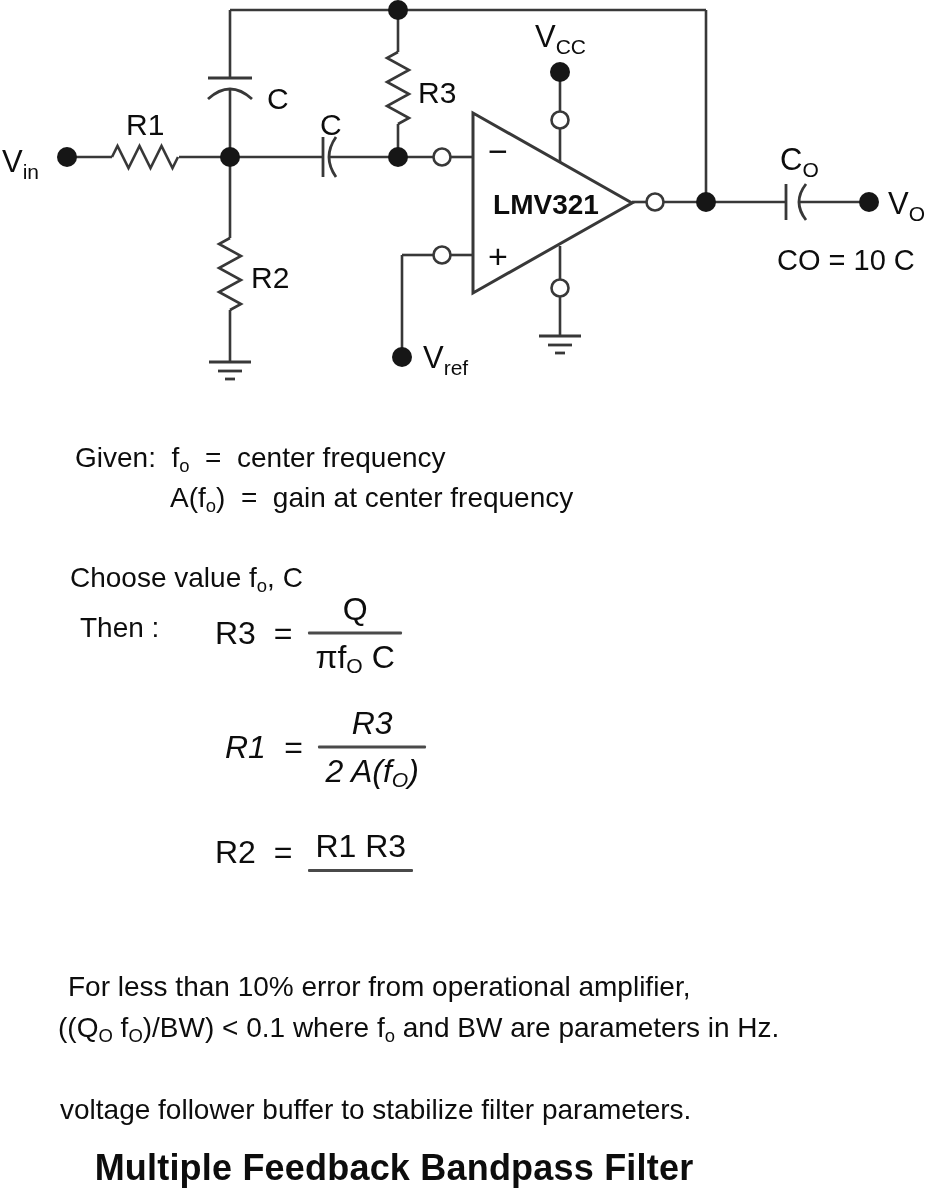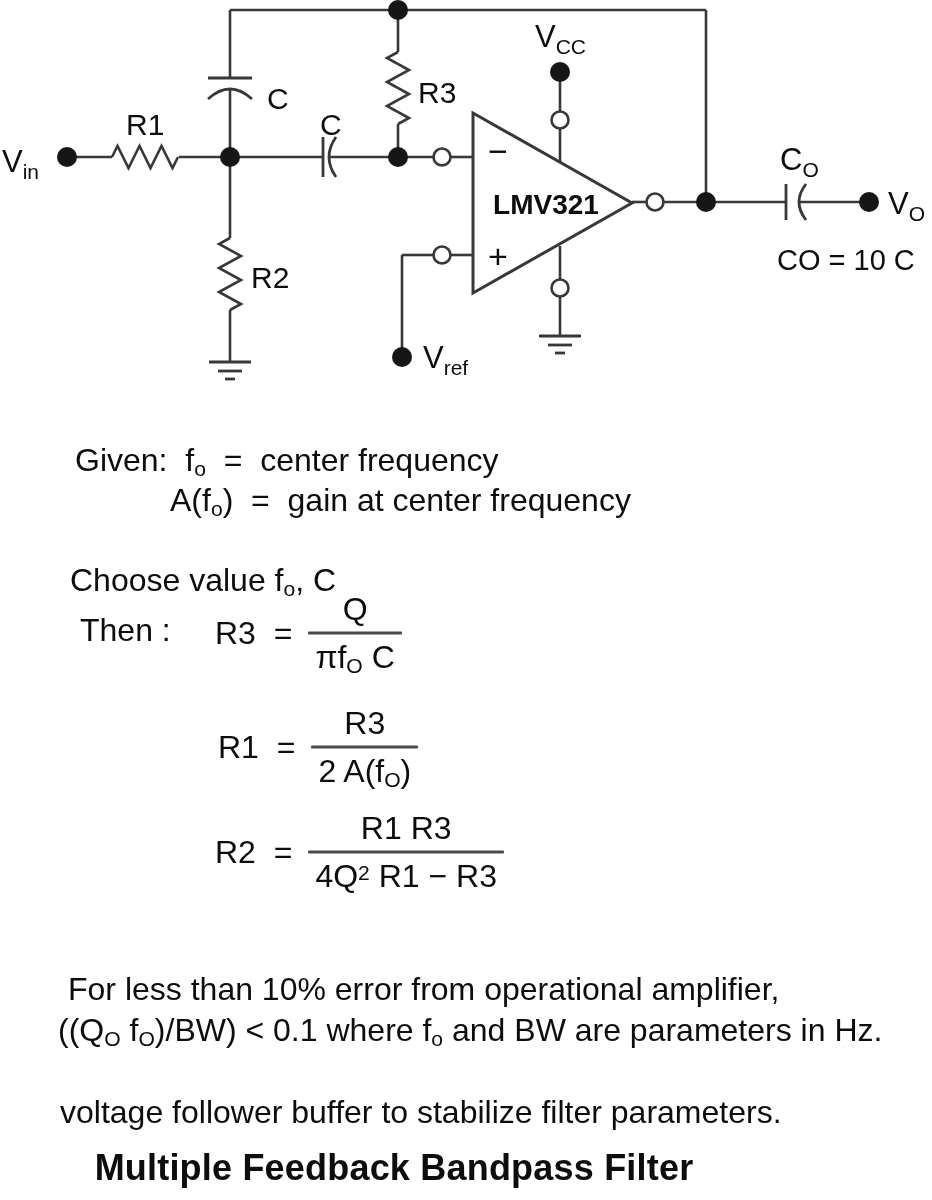--- a/index.html
+++ b/index.html
@@ -2,21 +2,21 @@
 <html><head>
 <meta charset="utf-8">
 <style>
   html,body{margin:0;padding:0;background:#ffffff;}
   .page{
     position:relative;width:932px;height:1200px;background:#ffffff;
     font-family:"Liberation Sans", sans-serif;color:#0d0d0d;overflow:hidden;
   }
   svg{position:absolute;left:0;top:0;}
   svg text{fill:#0d0d0d;font-family:"Liberation Sans", sans-serif;}
-  .abs{position:absolute;font-size:32px;line-height:1.15;white-space:pre;}
+  .abs{position:absolute;font-size:28px;line-height:1.15;white-space:pre;}
   .rich span{white-space:pre;}
   .sub{font-size:0.66em;position:relative;top:0.26em;}
   .sup{font-size:0.66em;position:relative;top:-0.33em;}
   .eq{position:absolute;display:flex;align-items:center;transform:translateY(-50%);font-size:32px;}
   .eq .lhs{white-space:pre;text-align:center;}
   .frac{display:inline-flex;flex-direction:column;align-items:center;margin-left:16px;}
   .frac .num,.frac .den{padding:0 7px;white-space:pre;text-align:center;}
   .frac .fbar{align-self:stretch;height:3px;background:#4a4a4a;margin:4px 0;border-radius:1px;}
   .title{position:absolute;left:0;width:788px;text-align:center;top:1147px;
          font-size:36px;font-weight:bold;letter-spacing:0.2px;}
@@ -133,35 +133,34 @@
 
   <div class="eq" style="left:215px;top:633px;">
     <span class="lhs">R3  =</span>
     <span class="frac">
       <span class="num rich"><span>Q</span></span>
       <span class="fbar"></span>
       <span class="den rich"><span>πf</span><span class="sub">O</span><span> C</span></span>
     </span>
   </div>
 
-  <div class="eq" style="left:218px;top:747px;">
+  <div class="eq" style="left:225px;top:747px;font-style:italic;">
     <span class="lhs">R1  =</span>
     <span class="frac">
       <span class="num rich"><span>R3</span></span>
       <span class="fbar"></span>
       <span class="den rich"><span>2 A(f</span><span class="sub">O</span><span>)</span></span>
     </span>
   </div>
 
   <div class="eq" style="left:215px;top:852px;">
     <span class="lhs">R2  =</span>
     <span class="frac">
       <span class="num rich"><span>R1 R3</span></span>
       <span class="fbar"></span>
-      <span class="den rich"><span>4Q</span><span class="sup">2</span><span> R1 − R3</span></span>
     </span>
   </div>
 
   <div class="abs rich" style="left:68px;top:971px;"><span>For less than 10% error from operational amplifier,</span></div>
   <div class="abs rich" style="left:58px;top:1012px;"><span>((Q</span><span class="sub">O</span><span> f</span><span class="sub">O</span><span>)/BW) &lt; 0.1 where f</span><span class="sub">o</span><span> and BW are parameters in Hz.</span></div>
   <div class="abs rich" style="left:60px;top:1094px;"><span>voltage follower buffer to stabilize filter parameters.</span></div>
 
   <div class="title">Multiple Feedback Bandpass Filter</div>
 
 </div>

